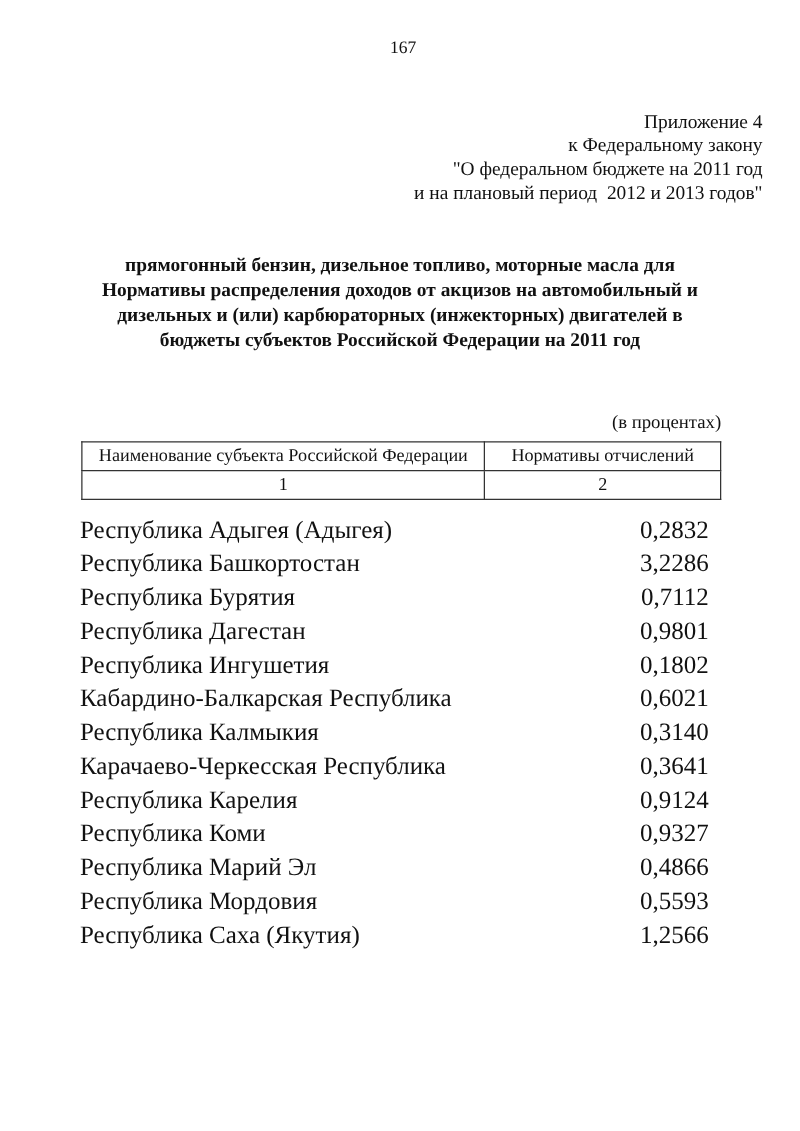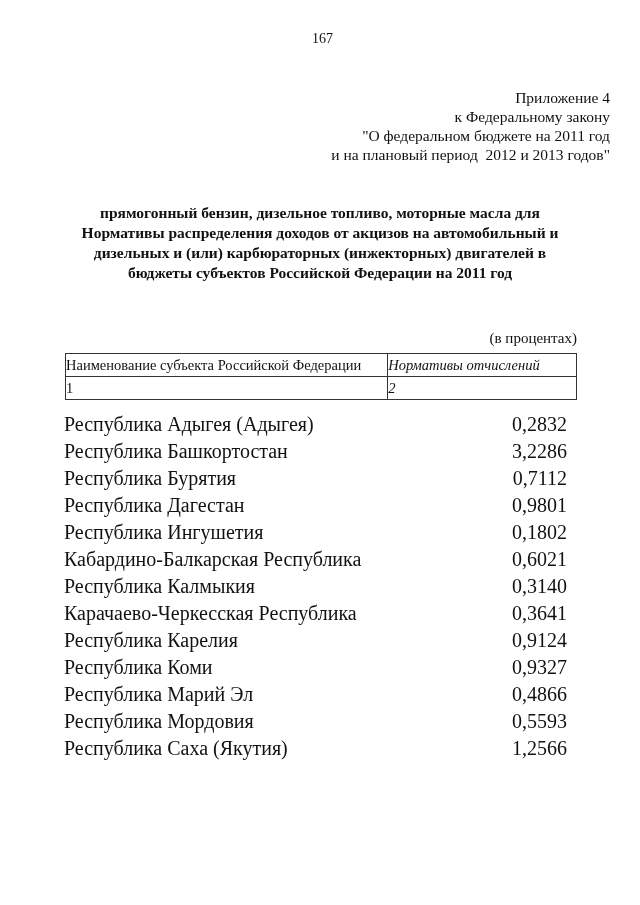--- a/index.html
+++ b/index.html
@@ -56,27 +56,27 @@
   .header-table {
     position: absolute;
     top: 353px;
     left: 65px;
     width: 512px;
     border-collapse: collapse;
     font-size: 14.5px;
   }
   .header-table td {
     border: 1.3px solid #333;
-    text-align: left;
+    text-align: center;
     padding: 0;
     height: 22px;
     line-height: 20px;
   }
   .header-table td.col1 { width: 322px; }
-  .header-table td.col2 { width: 188px; font-style: italic; }
+  .header-table td.col2 { width: 188px; }
   .rows {
     position: absolute;
     top: 413px;
     left: 0;
     width: 640px;
   }
   .row {
     position: relative;
     height: 27px;
     font-size: 20px;

